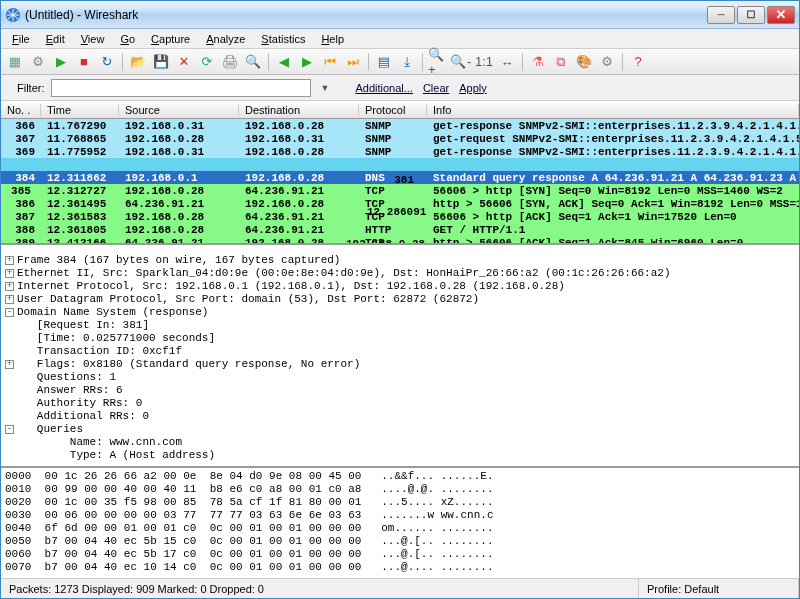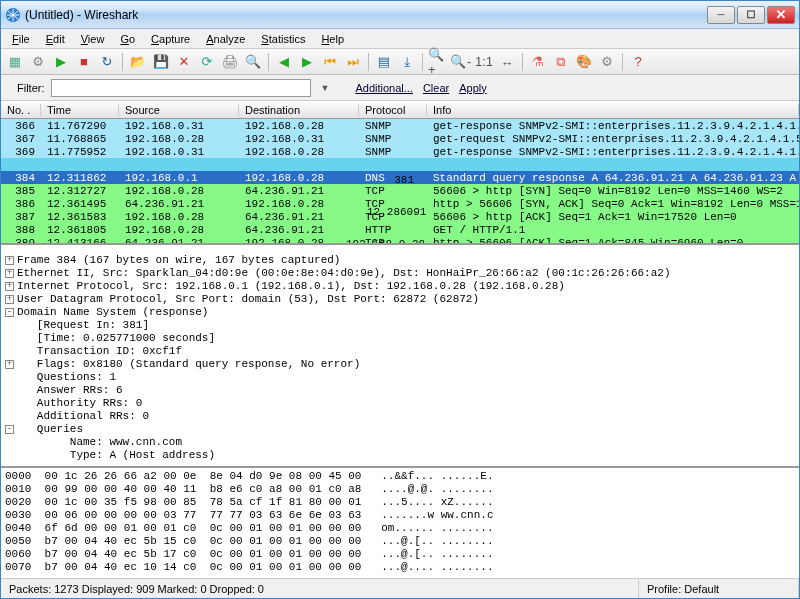--- a/index.html
+++ b/index.html
@@ -20,21 +20,21 @@
 .tb-sep { width:1px; height:18px; background:#bbb; margin:0 2px; }
 .filterbar { height:26px; background:#f0f0f0; display:flex; align-items:center; padding:0 16px; border-bottom:1px solid #ccc; gap:6px; }
 .filterbar label { font-size:11px; }
 .filter-input { flex:0 0 260px; height:18px; border:1px solid #999; padding:0 3px; font-size:11px; background:#fff; }
 .fbtn { font-size:11px; text-decoration:underline; cursor:pointer; color:#003; padding:0 2px; }
 .packetlist { flex:0 0 144px; overflow:auto; border-bottom:2px solid #999; background:#fff; position:relative; }
 .pl-header { display:flex; position:sticky; top:0; background:linear-gradient(#fdfdfd,#e4e4e4); border-bottom:1px solid #999; height:18px; align-items:center; }
 .pl-header > div { border-right:1px solid #ccc; padding:0 6px; font-size:11px; white-space:nowrap; overflow:hidden; color:#000; }
 .col-no{width:40px;} .col-time{width:78px;} .col-src{width:120px;} .col-dst{width:120px;} .col-proto{width:68px;} .col-info{flex:1;}
 .pl-row { display:flex; height:13px; align-items:center; font-family:"Courier New",monospace; font-size:11px; white-space:nowrap; }
-.pl-row > div { padding:16px 6px; overflow:hidden; }
+.pl-row > div { padding:16px 6px; overflow:hidden;font-weight:bold; }
 .pl-row.snmp { background:#a6e6f8; color:#000; }
 .pl-row.dns  { background:#67d4ef; color:#000;flex-direction:column; }
 .pl-row.tcp  { background:#87f987; color:#000; }
 .pl-row.http { background:#87f987; color:#000; }
 .pl-row.sel  { background:#2a6ec6; color:#fff; }
 .detailpane { flex:1; overflow:auto; background:#fff; font-family:"Courier New",monospace; font-size:11px; padding:9px 4px; border-bottom:2px solid #999; line-height:13px; }
 .tree-line { white-space:pre; }
 .tree-toggle { display:inline-block; width:9px; height:9px; border:1px solid #888; text-align:center; line-height:7px; font-size:9px; margin-right:3px; cursor:pointer; background:#fff; color:#555; vertical-align:middle; }
 .hexpane { flex:0 0 110px; overflow:auto; background:#fff; font-family:"Courier New",monospace; font-size:11px; padding:2px 4px; white-space:pre; line-height:13px; }
 .statusbar { height:20px; background:#f0f0f0; border-top:1px solid #ccc; display:flex; align-items:center; font-size:11px; }
@@ -160,21 +160,21 @@
         </div>
         <div class="pl-row sel">
           <div class="col-no" style="text-align: right;">384</div>
           <div class="col-time">12.311862</div>
           <div class="col-src">192.168.0.1</div>
           <div class="col-dst">192.168.0.28</div>
           <div class="col-proto">DNS</div>
           <div class="col-info">Standard query response A 64.236.91.21 A 64.236.91.23 A 64.23</div>
         </div>
         <div class="pl-row tcp">
-          <div class="col-no" style="text-align: right;">385</div>
+          <div class="col-no" style="text-align: center;">385</div>
           <div class="col-time">12.312727</div>
           <div class="col-src">192.168.0.28</div>
           <div class="col-dst">64.236.91.21</div>
           <div class="col-proto">TCP</div>
           <div class="col-info">56606 &gt; http [SYN] Seq=0 Win=8192 Len=0 MSS=1460 WS=2</div>
         </div>
         <div class="pl-row tcp">
           <div class="col-no" style="text-align: right;">386</div>
           <div class="col-time">12.361495</div>
           <div class="col-src">64.236.91.21</div>

